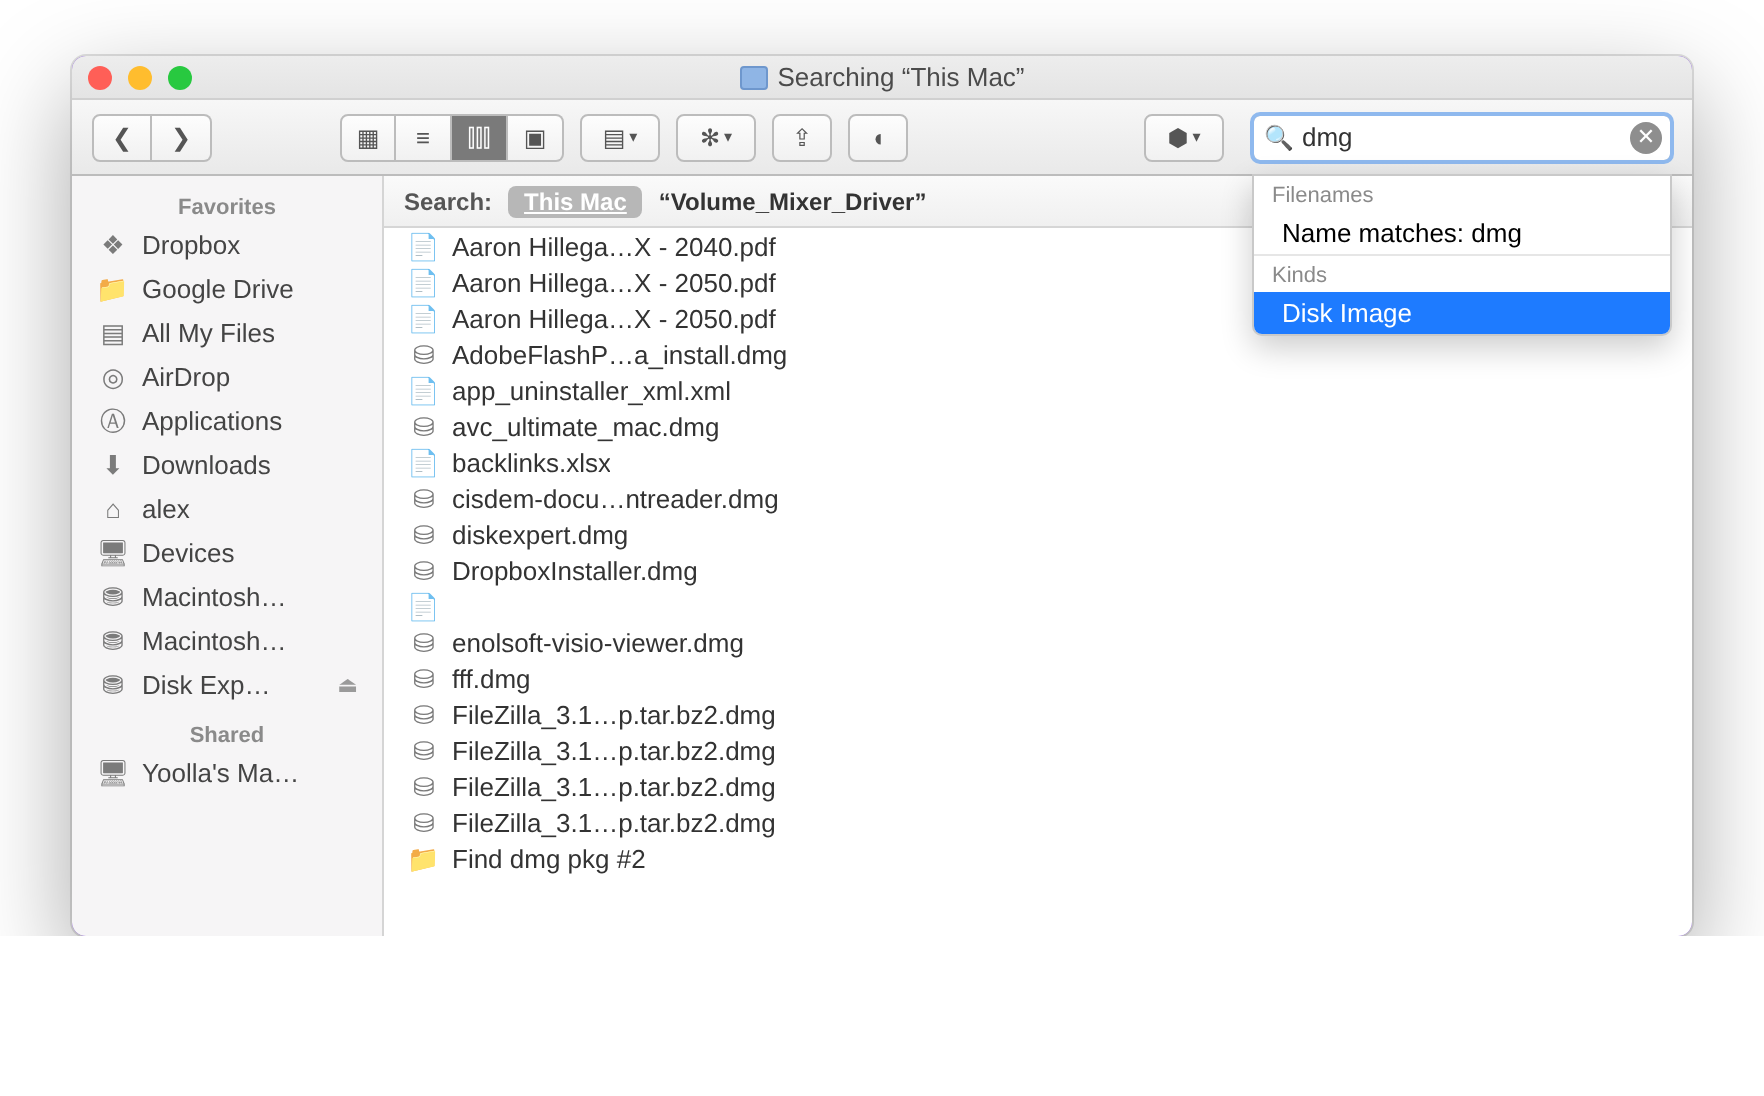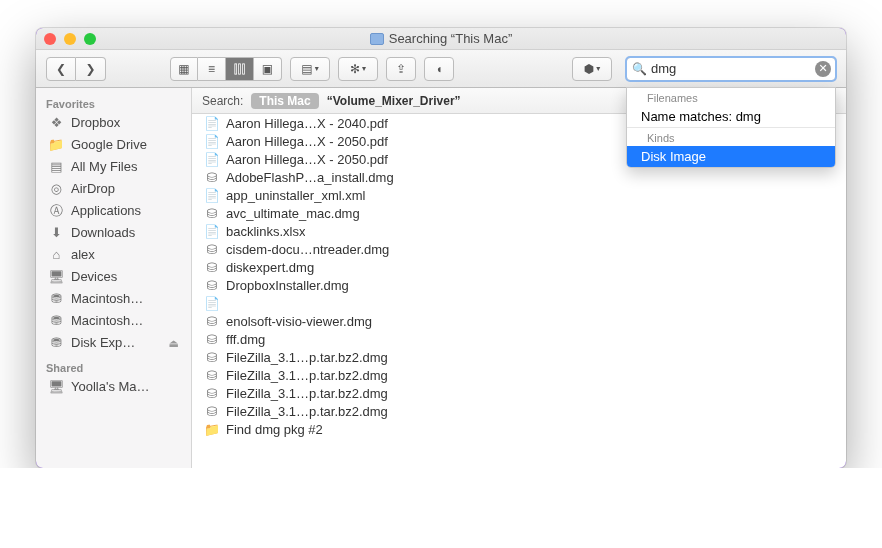--- a/index.html
+++ b/index.html
@@ -43,46 +43,46 @@
     font-size:13px; color:#333; outline:2px solid #8fb9ee; outline-offset:-1px;
   }
   .search-icon { position:absolute; left:6px; top:5px; color:#888; font-size:12px;}
   .clear-icon { position:absolute; right:5px; top:4px; width:16px; height:16px;
     border-radius:50%; background:#8e8e8e; color:#fff; font-size:11px;
     display:flex; align-items:center; justify-content:center; }
 
   
   .body { flex:1; display:flex; min-height:0; }
   .sidebar { width:156px; background:#f6f5f6; border-right:1px solid #d5d5d5;
-    font-size:13px; color:#444; overflow:hidden; padding-top:2px;}
+    font-size:13px; color:#444; overflow:hidden; padding-top:2px;text-align:center;}
   .side-head { color:#8a8a8a; font-size:11px; padding:8px 10px 2px; font-weight:600;}
   .side-item { display:flex; align-items:center; gap:6px; padding:3px 12px; line-height:16px;
     white-space:nowrap; overflow:hidden; text-overflow:ellipsis;}
   .side-item .sic { width:17px; height:14px; color:#7b7b7b; display:flex; align-items:center; justify-content:center; font-size:13px;}
   .side-item .ej { margin-left:auto; color:#9a9a9a; font-size:11px;}
   .side-item span[data-bind]{overflow:hidden;text-overflow:ellipsis;}
 
   .main { flex:1; background:#fff; display:flex; flex-direction:column; min-width:0;}
   .scopebar { height:26px; border-bottom:1px solid #d6d6d6;
     background:linear-gradient(#fafafa,#f0f0f0); display:flex; align-items:center;
     padding:0 10px; gap:8px; font-size:12px; color:#555;}
-  .scopebar .lbl{font-weight:400;}
-  .scope-pill { background:#b7b7b7; color:#fff; padding:1px 8px; border-radius:4px; font-weight:600;}
+  .scopebar .lbl{font-weight:700;}
+  .scope-pill { background:#b7b7b7; color:#fff; padding:1px 8px; border-radius:4px; font-weight:600;text-decoration:underline;}
   .scope-quoted { font-weight:700; color:#333; }
   .filelist { flex:1; overflow:auto; font-size:13px; color:#333; padding:1px 0; }
   .frow { display:flex; align-items:center; gap:6px; padding:1px 12px; line-height:16px;
     white-space:nowrap; overflow:hidden; text-overflow:ellipsis;}
   .frow .fic { width:16px; height:16px; color:#7a7a7a; font-size:13px; display:flex;align-items:center;justify-content:center;}
   .frow span[data-bind]{overflow:hidden;text-overflow:ellipsis;}
 
   
   .dropdown { position:absolute; top:59px; right:10px; width:210px;
     background:#fff; border:1px solid #c9c9c9; border-radius:0 0 5px 5px;
     box-shadow:0 6px 16px rgba(0,0,0,.2); font-size:13px; overflow:hidden;}
-  .dd-head { color:#8a8a8a; font-size:11px; padding:4px 20px 2px; border-top:1px solid #e6e6e6;}
+  .dd-head { color:#8a8a8a; font-size:11px; padding:4px 9px 2px; border-top:1px solid #e6e6e6;}
   .dd-head:first-child{border-top:none;}
   .dd-item { padding:3px 14px; }
   .dd-item.sel { background:#1e7bff; color:#fff; }
 </style>
 </head>
 <body>
 
 <div class="window">
 
   <div class="titlebar">

